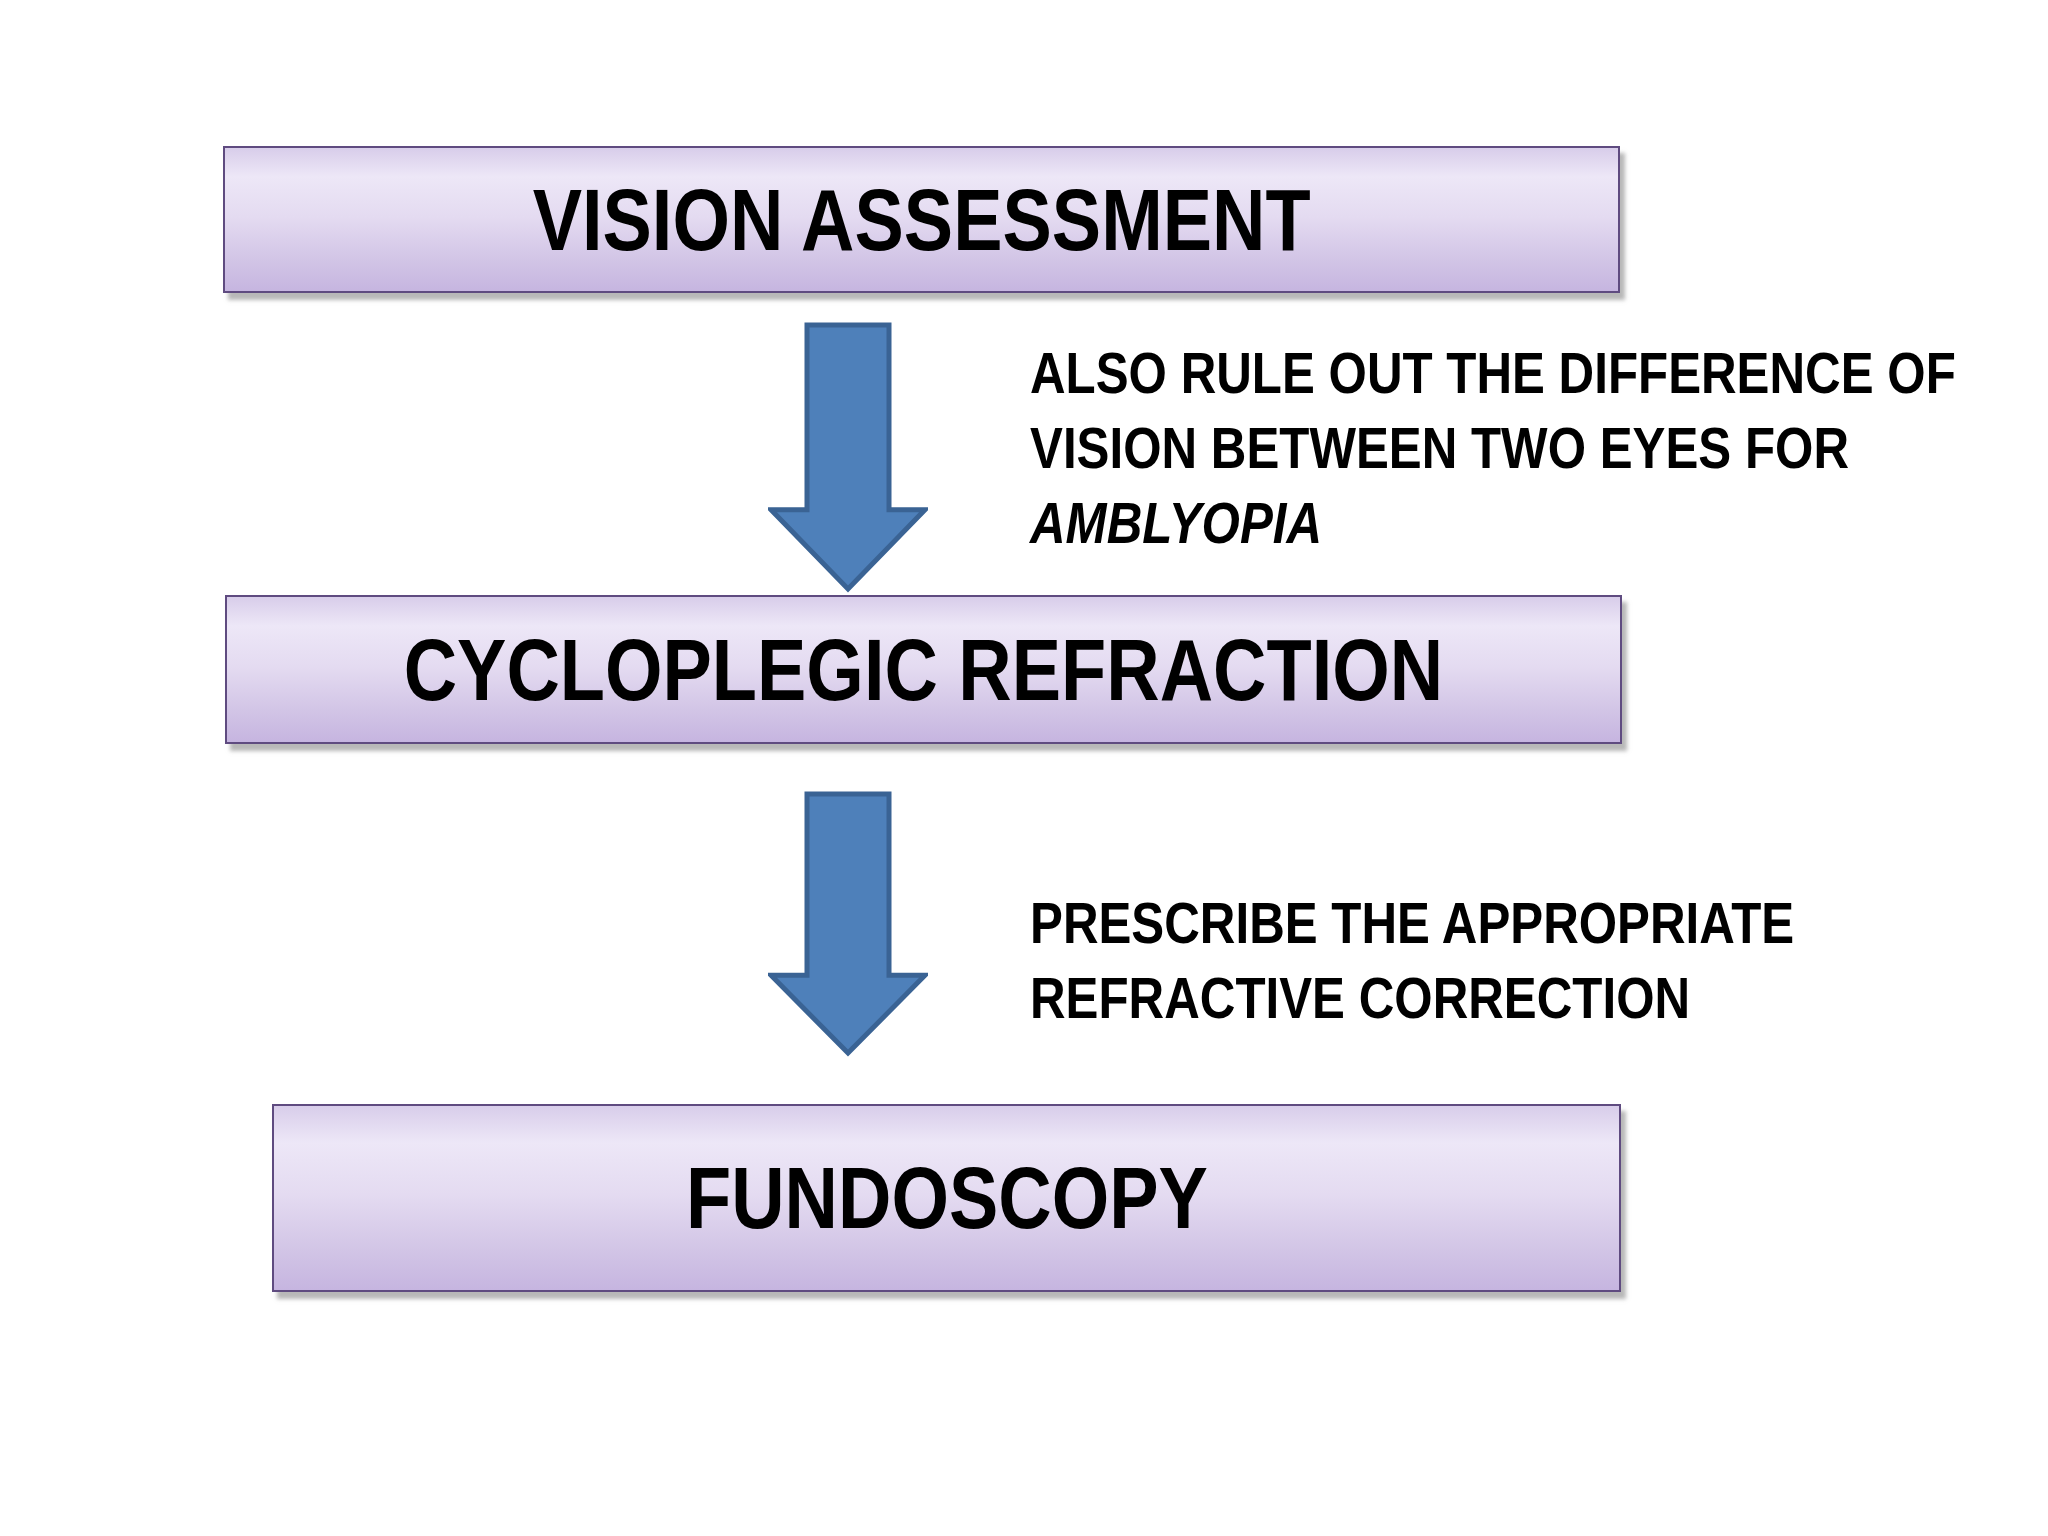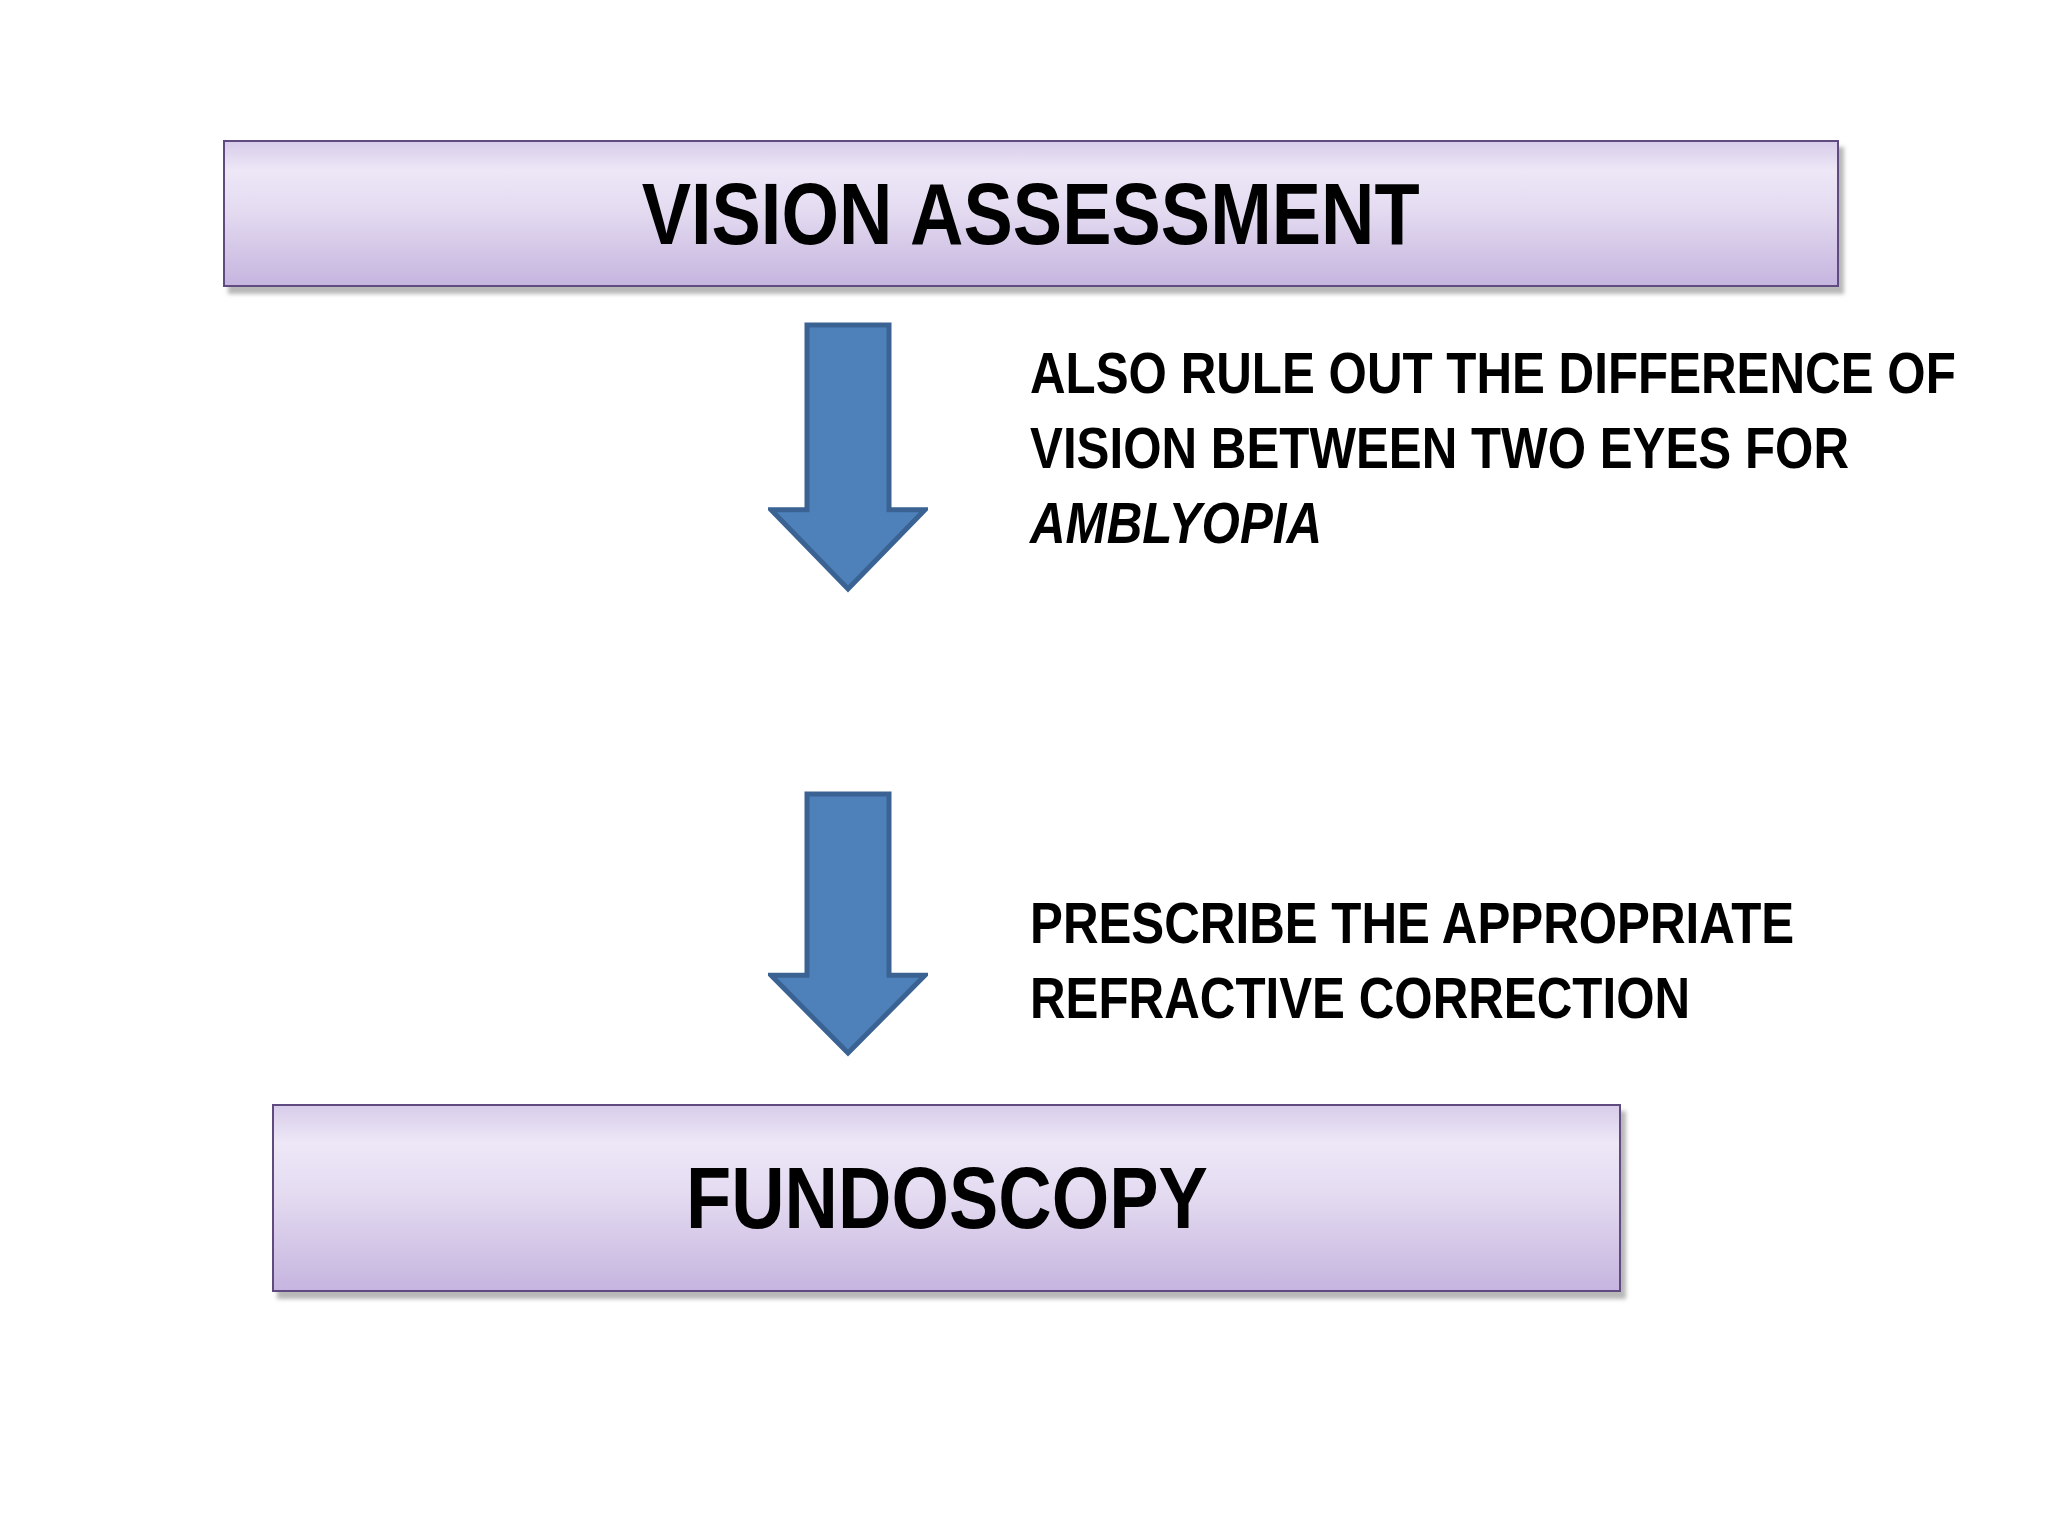--- a/index.html
+++ b/index.html
@@ -22,21 +22,21 @@
     background: linear-gradient(180deg,
       #d8cdea 0%,
       #ede7f7 20%,
       #e4dbf1 48%,
       #d2c5e6 78%,
       #c6b5e0 100%);
     border: 2px solid #5f4b80;
     box-shadow: 5px 7px 4px rgba(125,125,125,0.55);
     box-sizing: border-box;
   }
-  .box-vision      { left: 223px; top: 140px;  width: 1616px; height: 147px; }
+  .box-vision      { left: 223px; top: 146px;  width: 1397px; height: 147px; }
   .box-cycloplegic { left: 225px; top: 595px;  width: 1397px; height: 149px; }
   .box-fundoscopy  { left: 272px; top: 1104px; width: 1349px; height: 188px; }
 
   .box-label {
     font-weight: bold;
     font-size: 87px;
     white-space: nowrap;
     transform: scaleX(0.85);
     transform-origin: center;
     letter-spacing: 0px;
@@ -73,20 +73,23 @@
   <svg class="arrow arrow-1" viewBox="0 0 160 272" preserveAspectRatio="none">
     <polygon points="39,4 121,4 121,188 157,188 80,267 3,188 39,188" fill="#4e80ba" stroke="#3a6394" stroke-width="5" stroke-linejoin="miter"></polygon>
   </svg>
 
   <div class="annotation annotation-1">
     <div class="ann-line">ALSO RULE OUT THE DIFFERENCE OF</div>
     <div class="ann-line">VISION BETWEEN TWO EYES FOR</div>
     <div class="ann-line italic">AMBLYOPIA</div>
   </div>
 
+  <div class="flow-box box-cycloplegic">
+    <span class="box-label">CYCLOPLEGIC REFRACTION</span>
+  </div>
 
   <svg class="arrow arrow-2" viewBox="0 0 160 272" preserveAspectRatio="none">
     <polygon points="39,4 121,4 121,188 157,188 80,267 3,188 39,188" fill="#4e80ba" stroke="#3a6394" stroke-width="5" stroke-linejoin="miter"></polygon>
   </svg>
 
   <div class="annotation annotation-2">
     <div class="ann-line">PRESCRIBE THE APPROPRIATE</div>
     <div class="ann-line">REFRACTIVE CORRECTION</div>
   </div>
 

